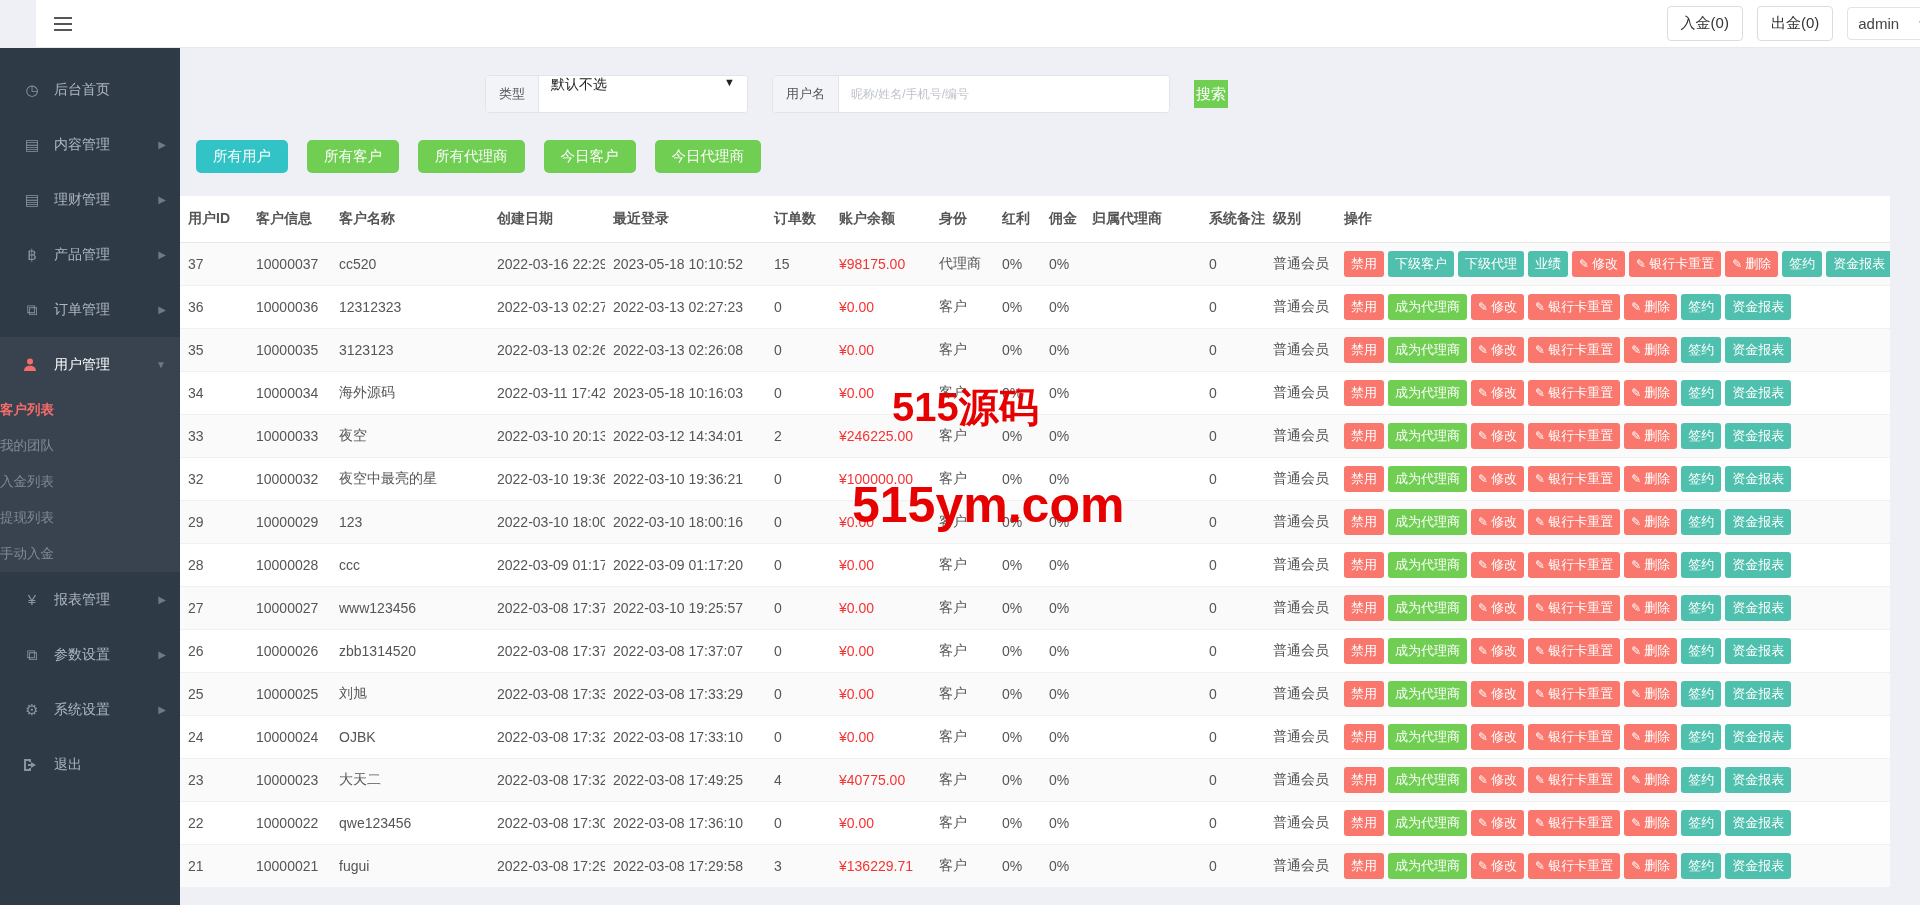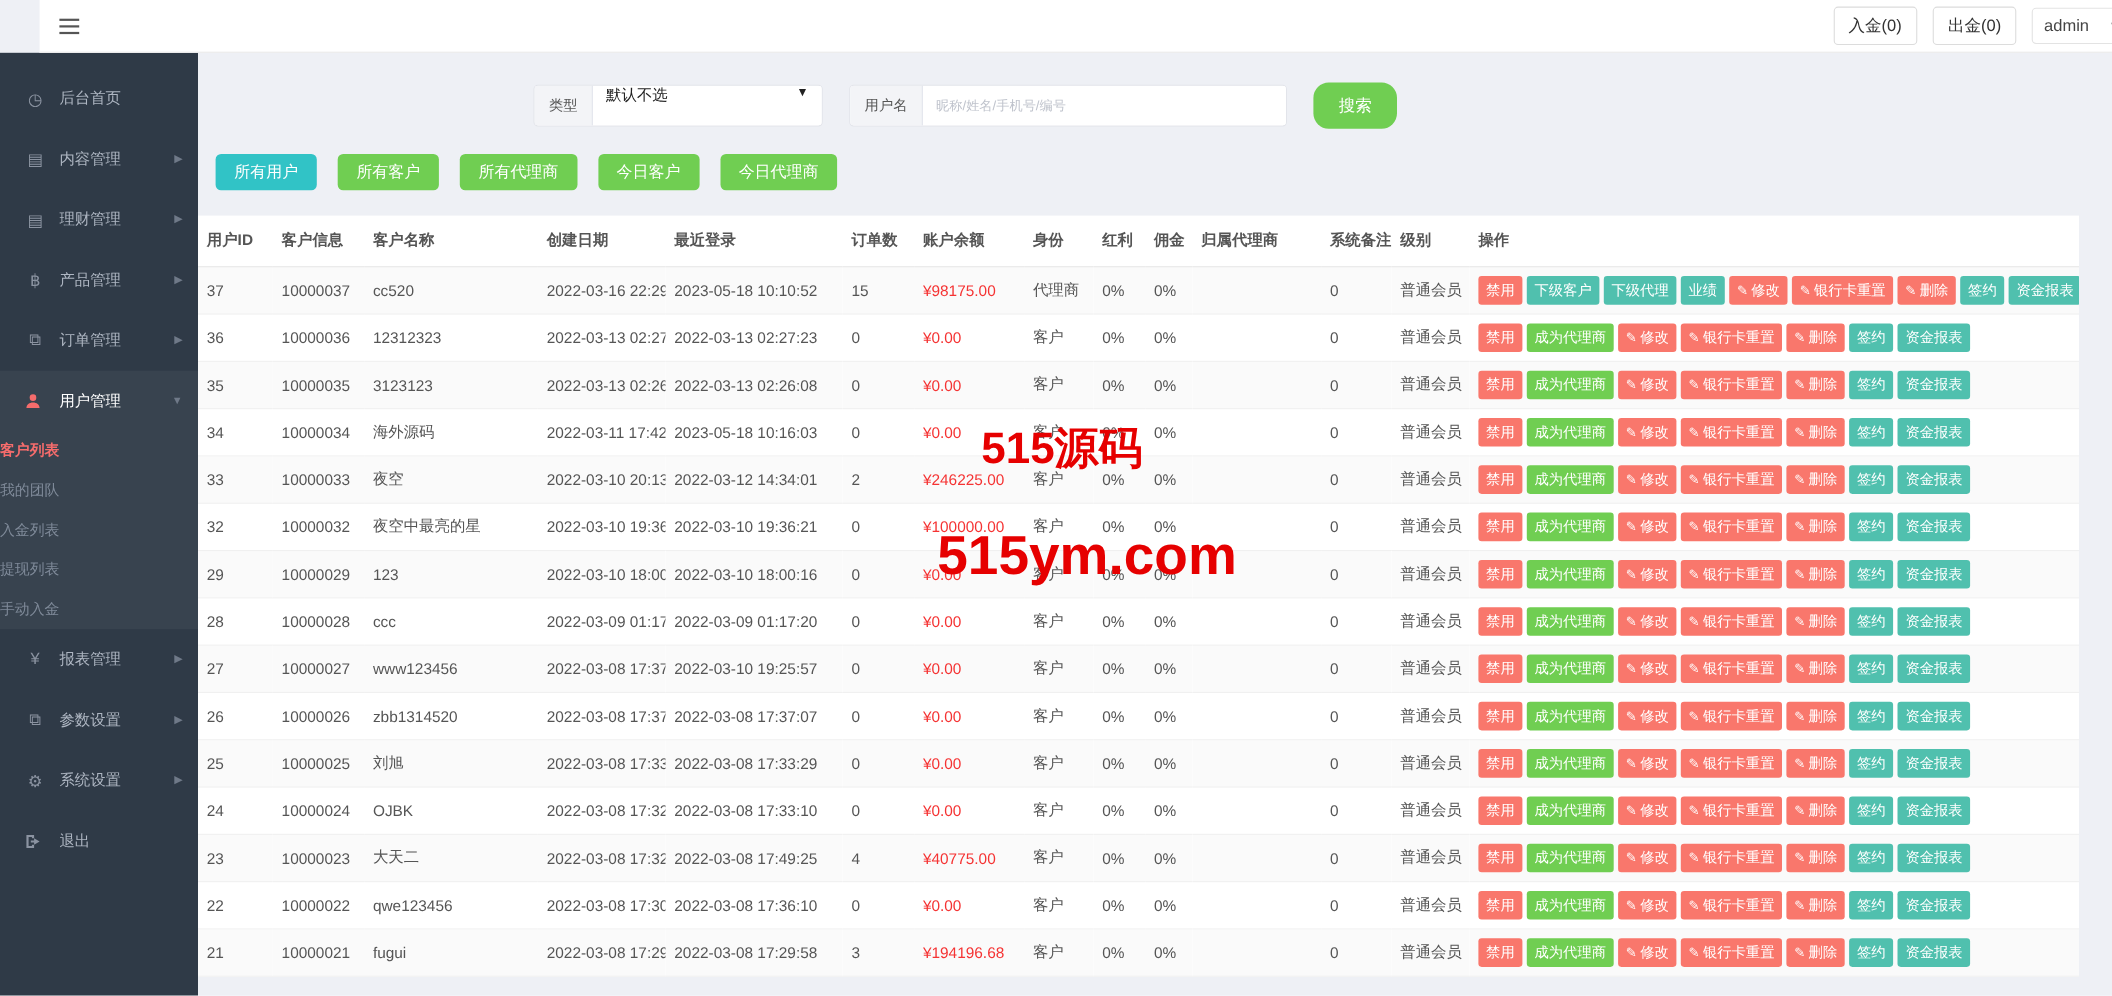--- a/index.html
+++ b/index.html
@@ -40,22 +40,22 @@
   .filter-row { position:absolute; left:305px; top:27px; display:flex; align-items:center; gap:24px; }
   .input-group { display:flex; height:38px; border:1px solid #e2e4ea; border-radius:4px; overflow:hidden; background:#fff; }
   .ig-label { background:#f3f4f7; color:#555; font-size:13px; display:flex; align-items:center;
               padding:0 13px; border-right:1px solid #e2e4ea; }
   .ig-select { width:208px; display:flex; align-items:flex-start; justify-content:space-between;
                padding:0 12px; font-size:14px; color:#222; cursor:pointer; background:#fff; }
   .ig-select .caret { font-size:11px; color:#222; }
   .ig-input { width:330px; border:none; outline:none; font-size:12px; padding:0 12px; color:#333;
               font-family:inherit; }
   .ig-input::placeholder { color:#bfc3cc; }
-  .search-btn { height:42px; padding:0 23px; background:#70ce52; color:#fff; border:none;
-                border-radius:14px; font-size:15px; cursor:pointer; }
+  .search-btn { height:28px; padding:0 2px; background:#70ce52; color:#fff; border:none;
+                border-radius:0; font-size:15px; cursor:pointer; }
 
   .quick-row { position:absolute; left:16px; top:92px; display:flex; gap:19px; }
   .quick-btn { height:33px; padding:0 17px; border:none; border-radius:5px; color:#fff;
                font-size:14.5px; cursor:pointer; }
   .quick-btn.teal { background:#31c3c6; }
   .quick-btn.green { background:#70ce52; }
 
   
   .table-card { position:absolute; left:0; top:148px; width:1710px; background:#ffffff; }
   table { width:1710px; table-layout:fixed; border-collapse:collapse; font-size:14px; }
@@ -463,21 +463,21 @@
             <td>普通会员</td>
             <td><button class="act red">禁用</button><button class="act green">成为代理商</button><button class="act red"><span class="pencil">✎</span>修改</button><button class="act red"><span class="pencil">✎</span>银行卡重置</button><button class="act red"><span class="pencil">✎</span>删除</button><button class="act teal">签约</button><button class="act teal">资金报表</button></td>
           </tr>
           <tr>
             <td>21</td>
             <td>10000021</td>
             <td>fugui</td>
             <td>2022-03-08 17:29:43</td>
             <td>2022-03-08 17:29:58</td>
             <td>3</td>
-            <td class="balance">¥194196.68</td>
+            <td class="balance">¥136229.71</td>
             <td>客户</td>
             <td>0%</td>
             <td>0%</td>
             <td></td>
             <td>0</td>
             <td>普通会员</td>
             <td><button class="act red">禁用</button><button class="act green">成为代理商</button><button class="act red"><span class="pencil">✎</span>修改</button><button class="act red"><span class="pencil">✎</span>银行卡重置</button><button class="act red"><span class="pencil">✎</span>删除</button><button class="act teal">签约</button><button class="act teal">资金报表</button></td>
           </tr>
         </tbody>
     </table>

